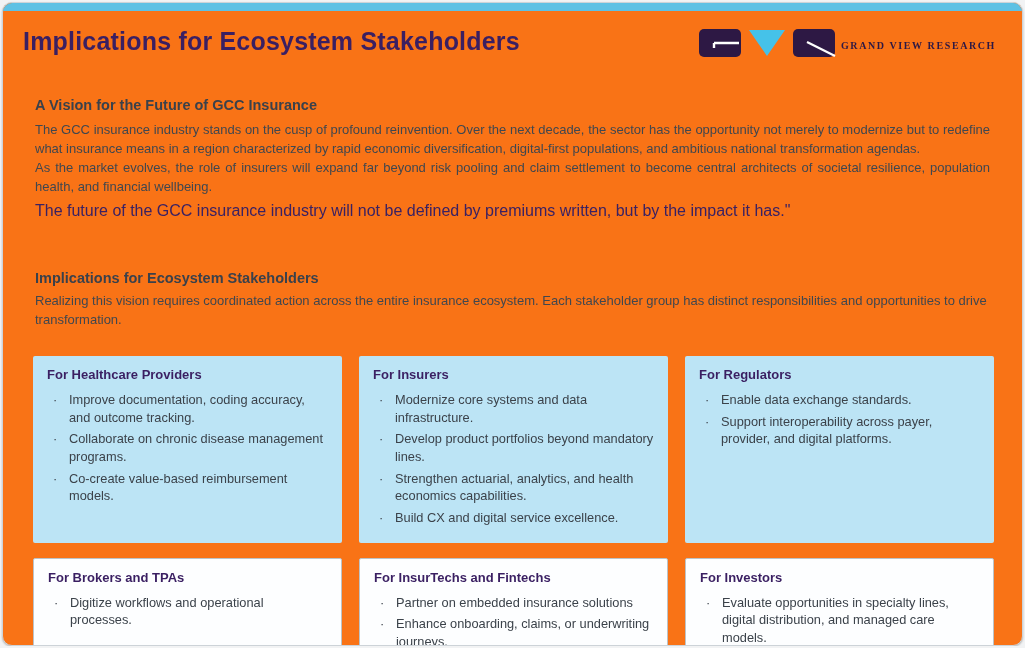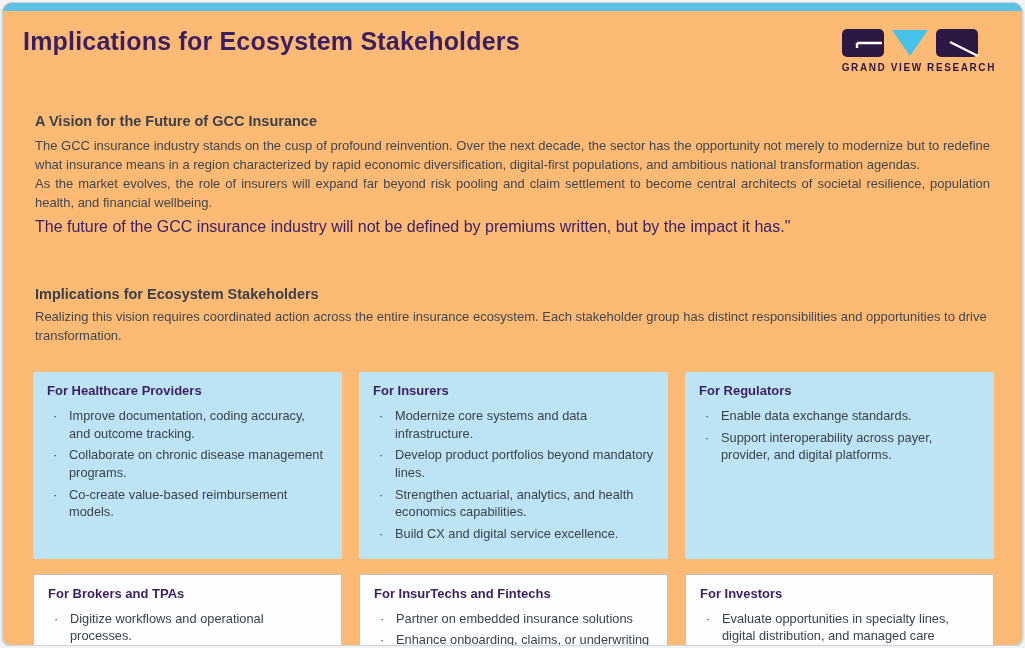--- a/index.html
+++ b/index.html
@@ -1,24 +1,24 @@
 <!DOCTYPE html>
 <html><head>
 <meta charset="utf-8">
 <style>
   html,body{margin:0;padding:0;background:#f2f3f4;font-family:"Liberation Sans",sans-serif;}
   .page{
     position:relative;width:1019px;height:642px;margin:2px auto 0 2px;
-    background:#fdba74;border:1px solid #cdd3d8;border-radius:10px;overflow:hidden;
+    background:#f97316;border:1px solid #cdd3d8;border-radius:10px;overflow:hidden;
     box-shadow:0 1px 2px rgba(0,0,0,.25);
   }
   .accent-top{height:8px;background:#5ec1e4;}
   .title-row{display:flex;justify-content:space-between;align-items:flex-start;padding:16px 26px 0 20px;}
   .page-title{font-size:25px;font-weight:bold;color:#3a1f62;letter-spacing:.2px;line-height:1.15;}
-  .logo{display:flex;flex-direction:column;align-items:flex-start;margin-top:2px;}
+  .logo{display:flex;flex-direction:row;align-items:center;margin-top:2px;font-family:Liberation Serif, serif;}
   .logo-text{margin-top:5px;font-size:10px;font-weight:bold;letter-spacing:1.6px;color:#2d1844;white-space:nowrap;}
   .content{padding:0 32px;}
   .sec-heading{font-size:14.5px;font-weight:bold;color:#3a414b;}
   .vision-heading{margin-top:40px;}
   .body-text{font-size:13px;color:#40474f;line-height:1.45;text-align:justify;margin:0;}
   .para-wrap{margin-top:8px;}
   .quote{margin-top:6px;font-size:16px;font-weight:normal;color:#3a2163;}
   .impl-heading{margin-top:50px;}
   .intro{margin-top:6px;text-align:left;}
   .grid{

